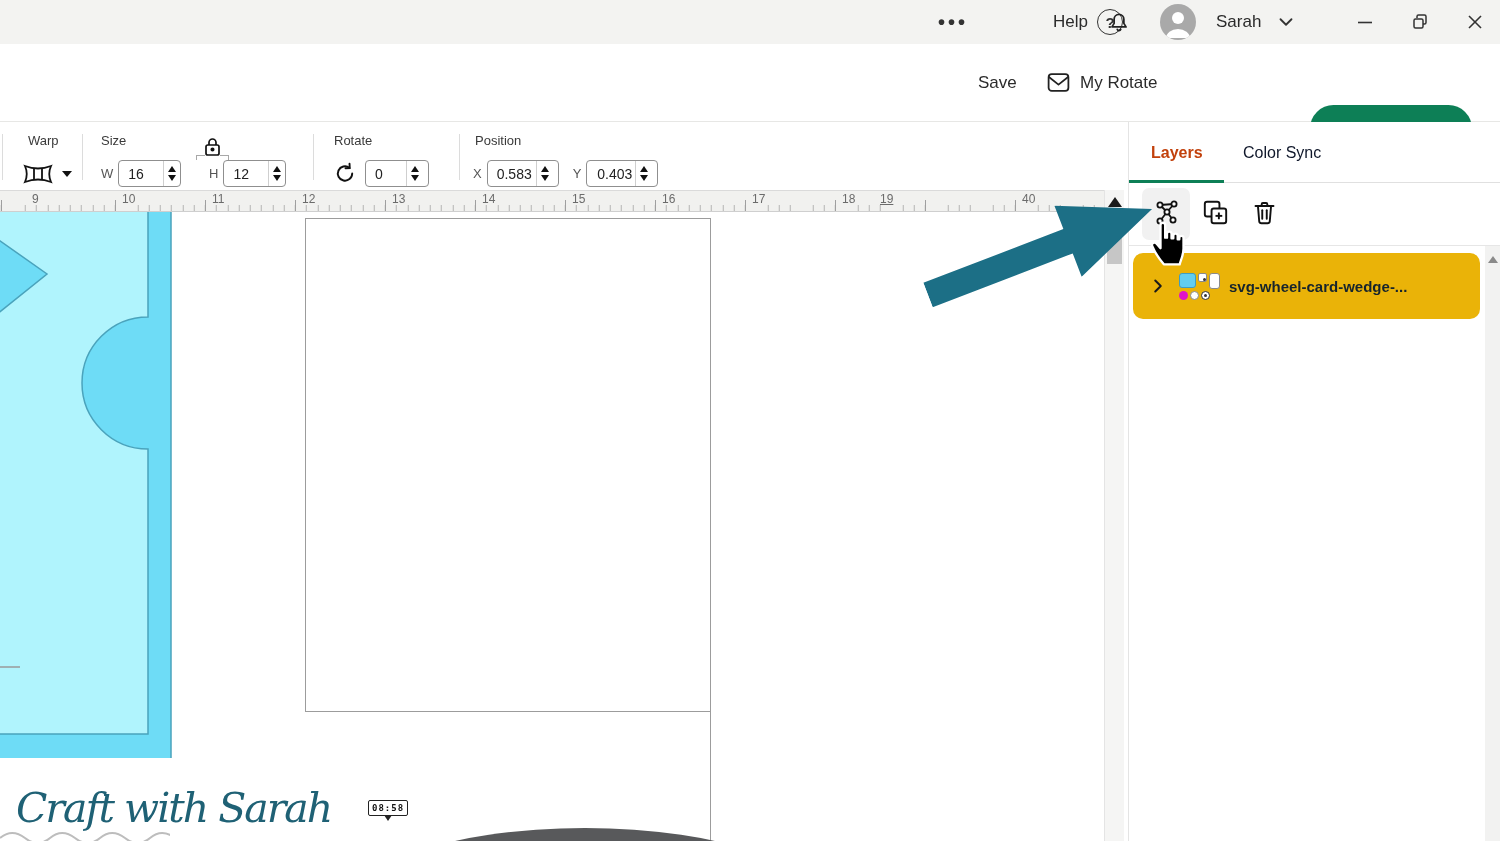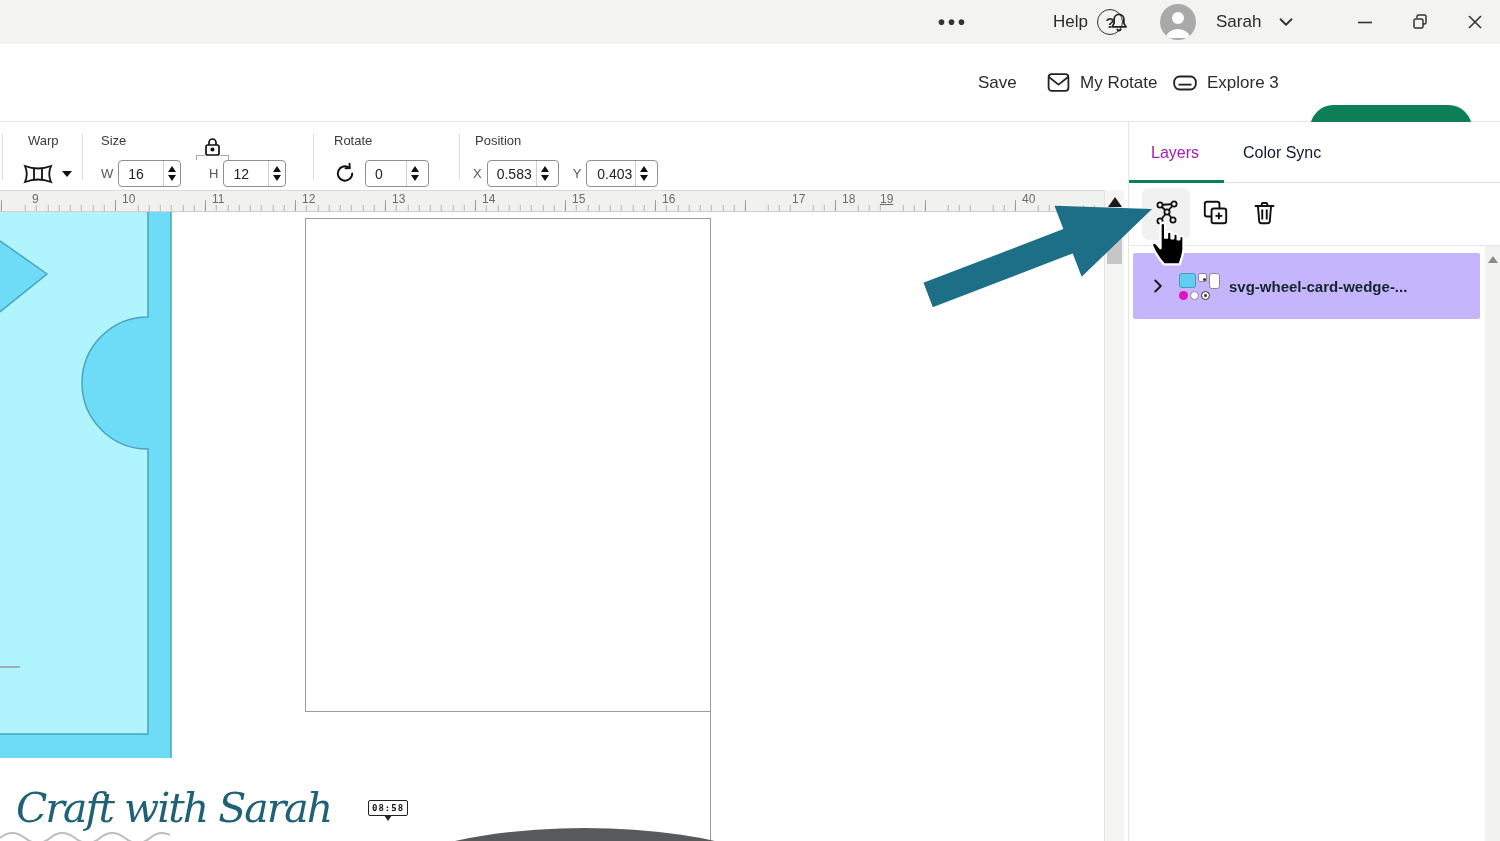--- a/index.html
+++ b/index.html
@@ -63,27 +63,27 @@
   
   .vscroll { position:absolute; left:1104px; top:190px; width:20px; height:651px; background:#f5f5f4; border-left:1px solid #e4e4e4; }
   .vscroll .up { position:absolute; left:3px; top:7px; width:0; height:0;
                  border-left:7px solid transparent; border-right:7px solid transparent; border-bottom:10px solid #1a1a1a; }
   .vscroll .thumb { position:absolute; left:2px; top:26px; width:15px; height:48px; background:#c6c6c6; }
 
   
   .panel { position:absolute; left:1128px; top:122px; width:372px; height:719px; background:#fff; border-left:1px solid #e4e4e4; }
   .tabs { position:absolute; left:0; top:0; width:372px; height:61px; border-bottom:1px solid #e0e0e0; }
   .tab { position:absolute; top:0; height:61px; display:flex; align-items:center; font-size:16px; cursor:default; }
-  .tab.active { color:#a21caf; font-weight:normal; }
+  .tab.active { color:#c2410c; font-weight:bold; }
   .tab.inactive { color:#0f172a; }
   .tab-underline { position:absolute; left:0; bottom:-1px; width:95px; height:3px; background:#0d7f56; }
   .iconsrow { position:absolute; left:0; top:61px; width:372px; height:63px; border-bottom:1px solid #e6e6e6; }
   .icon-hover { position:absolute; left:13px; top:5px; width:48px; height:52px; background:#f1f1f1; border-radius:7px; }
   .p-icon { position:absolute; top:16px; }
-  .layer-row { position:absolute; left:4px; top:131px; width:347px; height:66px; background:#c4b5fd; border-radius:2px;
+  .layer-row { position:absolute; left:4px; top:131px; width:347px; height:66px; background:#eab308; border-radius:10px;
                display:flex; align-items:center; }
   .layer-name { font-size:15px; font-weight:bold; color:#16242c; margin-left:8px; }
   .thumb-wrap { position:relative; width:42px; height:27px; margin-left:10px; }
   .panel-scroll { position:absolute; left:356px; top:124px; width:16px; height:595px; background:#f2f2f1; }
   .panel-scroll .up { position:absolute; left:3px; top:10px; width:0; height:0;
                  border-left:5px solid transparent; border-right:5px solid transparent; border-bottom:7px solid #8a8a8a; }
 
   
   .big-arrow { position:absolute; left:928px; top:257px; width:240px; height:76px;
                transform:rotate(-21deg); transform-origin:0 50%; z-index:50; }
@@ -142,27 +142,20 @@
   <div class="appheader">
     <div class="hd-item" style="left:978px">
       <span>Save</span>
     </div>
     <div class="hd-item" style="left:1046px">
       <svg width="25" height="25" viewBox="0 0 24 24" fill="none" stroke="#222" stroke-width="1.7" stroke-linejoin="round">
         <rect x="2.5" y="4" width="19" height="16" rx="3"></rect>
         <polyline points="2.5,6.5 12,14 21.5,6.5"></polyline>
       </svg>
       <span>My Rotate</span>
-    </div>
-    <div class="hd-item" style="left:1172px">
-      <svg width="26" height="26" viewBox="0 0 24 24" fill="none" stroke="#222" stroke-width="1.7" stroke-linejoin="round">
-        <rect x="2" y="6" width="20" height="12" rx="5"></rect>
-        <line x1="6" y1="13.5" x2="18" y2="13.5"></line>
-      </svg>
-      <span>Explore 3</span>
     </div>
     <button class="make-btn">Make</button>
   </div>
 
   <div class="toolbar">
     <div class="sep" style="left:2px"></div>
     <div class="sep" style="left:82px"></div>
     <div class="sep" style="left:313px"></div>
     <div class="sep" style="left:459px"></div>
 
@@ -247,21 +240,21 @@
 
   <div class="ruler">
       <span class="ruler-num" style="left: 32px;">9</span>
       <span class="ruler-num" style="left: 122px;">10</span>
       <span class="ruler-num" style="left: 212px;">11</span>
       <span class="ruler-num" style="left: 302px;">12</span>
       <span class="ruler-num" style="left: 392px;">13</span>
       <span class="ruler-num" style="left: 482px;">14</span>
       <span class="ruler-num" style="left: 572px;">15</span>
       <span class="ruler-num" style="left: 662px;">16</span>
-      <span class="ruler-num" style="left: 792px;">17</span>
+      <span class="ruler-num" style="left: 752px;">17</span>
       <span class="ruler-num" style="left: 842px;">18</span>
       <span class="ruler-num" style="left: 880px; text-decoration: underline;">19</span>
       <span class="ruler-num" style="left: 1022px;">40</span>
     </div>
 
   <div class="canvas">
     <svg width="172" height="546" viewBox="0 0 172 546" style="position:absolute; left:0; top:0;">
       <rect x="-4" y="-4" width="175" height="552" fill="#6edcf6" stroke="#4aa3bc" stroke-width="1.5"></rect>
       <path d="M-4 -4 L148 -4 L148 105 A66 66 0 0 0 148 237 L148 522 L-4 522 Z" fill="#b0f4fd" stroke="#4aa3bc" stroke-width="1.5"></path>
       <path d="M-4 26 L47 62 L-4 103 Z" fill="#6edcf6" stroke="#4aa3bc" stroke-width="1.5"></path>

